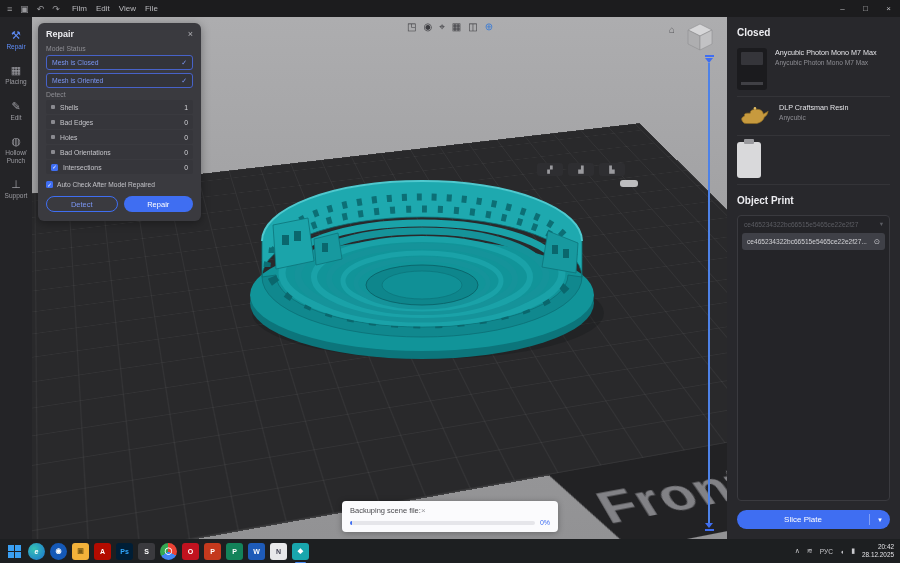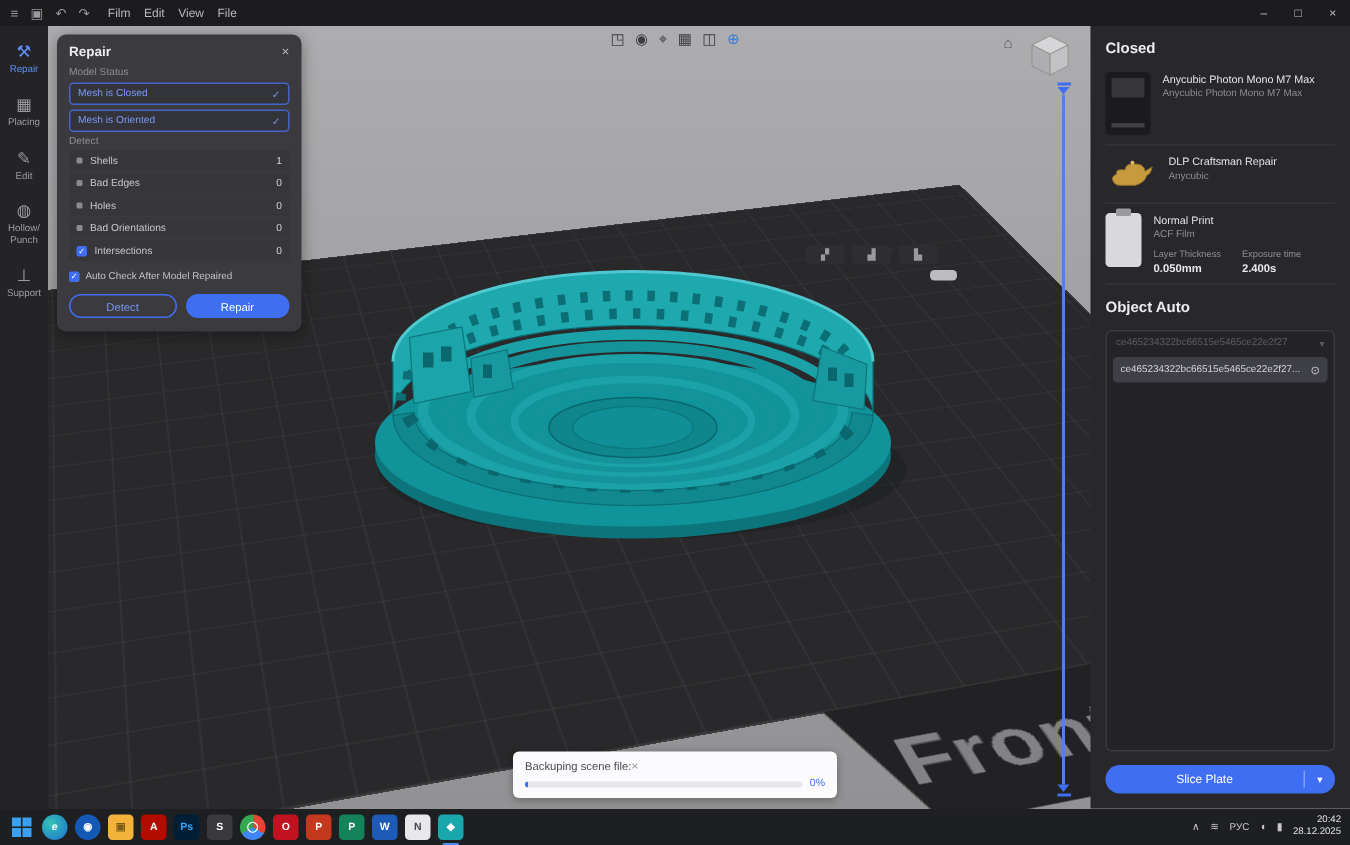--- a/index.html
+++ b/index.html
@@ -340,44 +340,30 @@
         <div class="t2">Anycubic Photon Mono M7 Max</div>
       </div>
     </div>
 
     <div class="prow">
       <svg width="34" height="26" viewBox="0 0 36 26" style="flex:none">
         <path d="M6,19 Q3,15 8,13 Q7,10 11,10 L14,10 Q14,6 19,6 Q27,5 28,11 L33,8 Q32,13 29,14 Q28,19 21,21 L10,21 Q7,21 6,19 Z" fill="#c79a3e" stroke="#8f6c23" stroke-width="0.7"></path>
         <circle cx="19" cy="5" r="1.4" fill="#e2bc62"></circle>
       </svg>
       <div class="ptxt">
-        <div class="t1">DLP Craftsman Repair</div>
+        <div class="t1">DLP Craftsman Resin</div>
         <div class="t2">Anycubic</div>
       </div>
     </div>
 
     <div class="prow">
       <div class="bottle"></div>
-      <div class="ptxt">
-        <div class="t1">Normal Print</div>
-        <div class="t2">ACF Film</div>
-        <div class="stats">
-          <div class="stat">
-            <div class="sl">Layer Thickness</div>
-            <div class="sv">0.050mm</div>
-          </div>
-          <div class="stat">
-            <div class="sl">Exposure time</div>
-            <div class="sv">2.400s</div>
-          </div>
-        </div>
-      </div>
-    </div>
-
-    <div class="rpan-h" style="margin-top:10px">Object Auto</div>
+    </div>
+
+    <div class="rpan-h" style="margin-top:10px">Object Print</div>
 
     <div class="objbox">
       <div class="objdrop">
         <span>ce465234322bc66515e5465ce22e2f27</span>
         <span>▾</span>
       </div>
       <div class="objitem">
         <span>ce465234322bc66515e5465ce22e2f27...</span>
         <span class="eye">⊙</span>
       </div>

